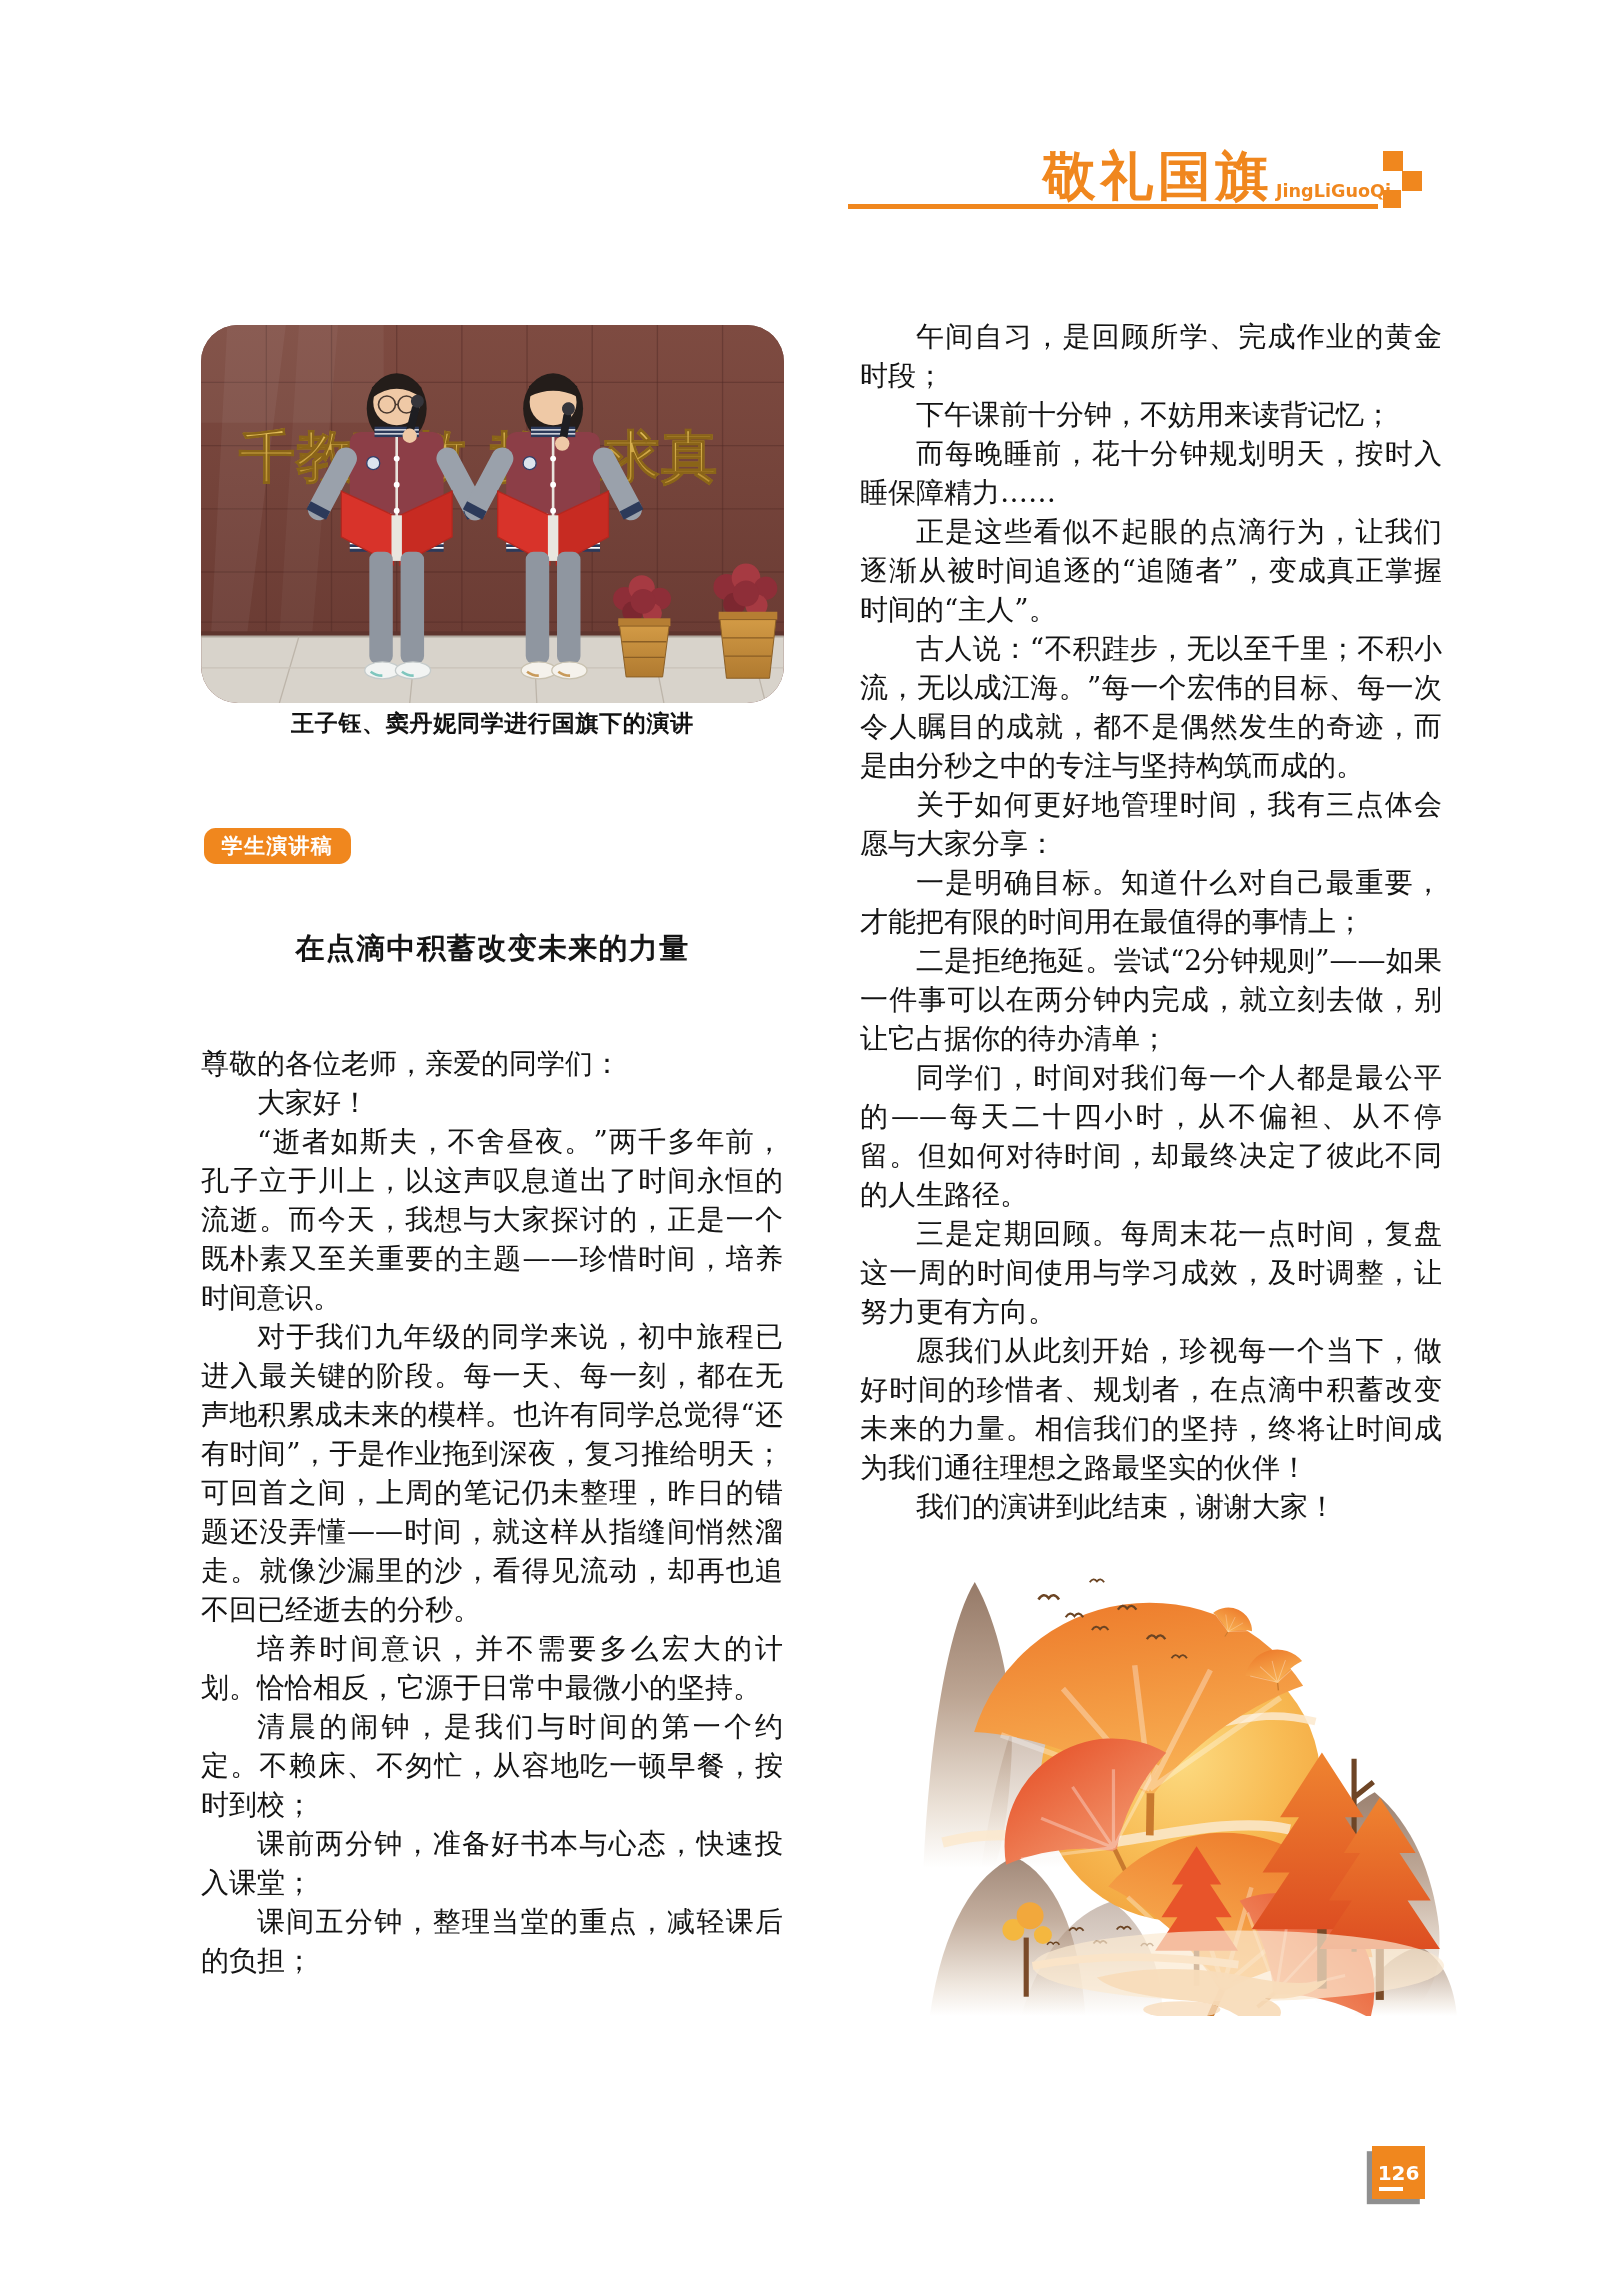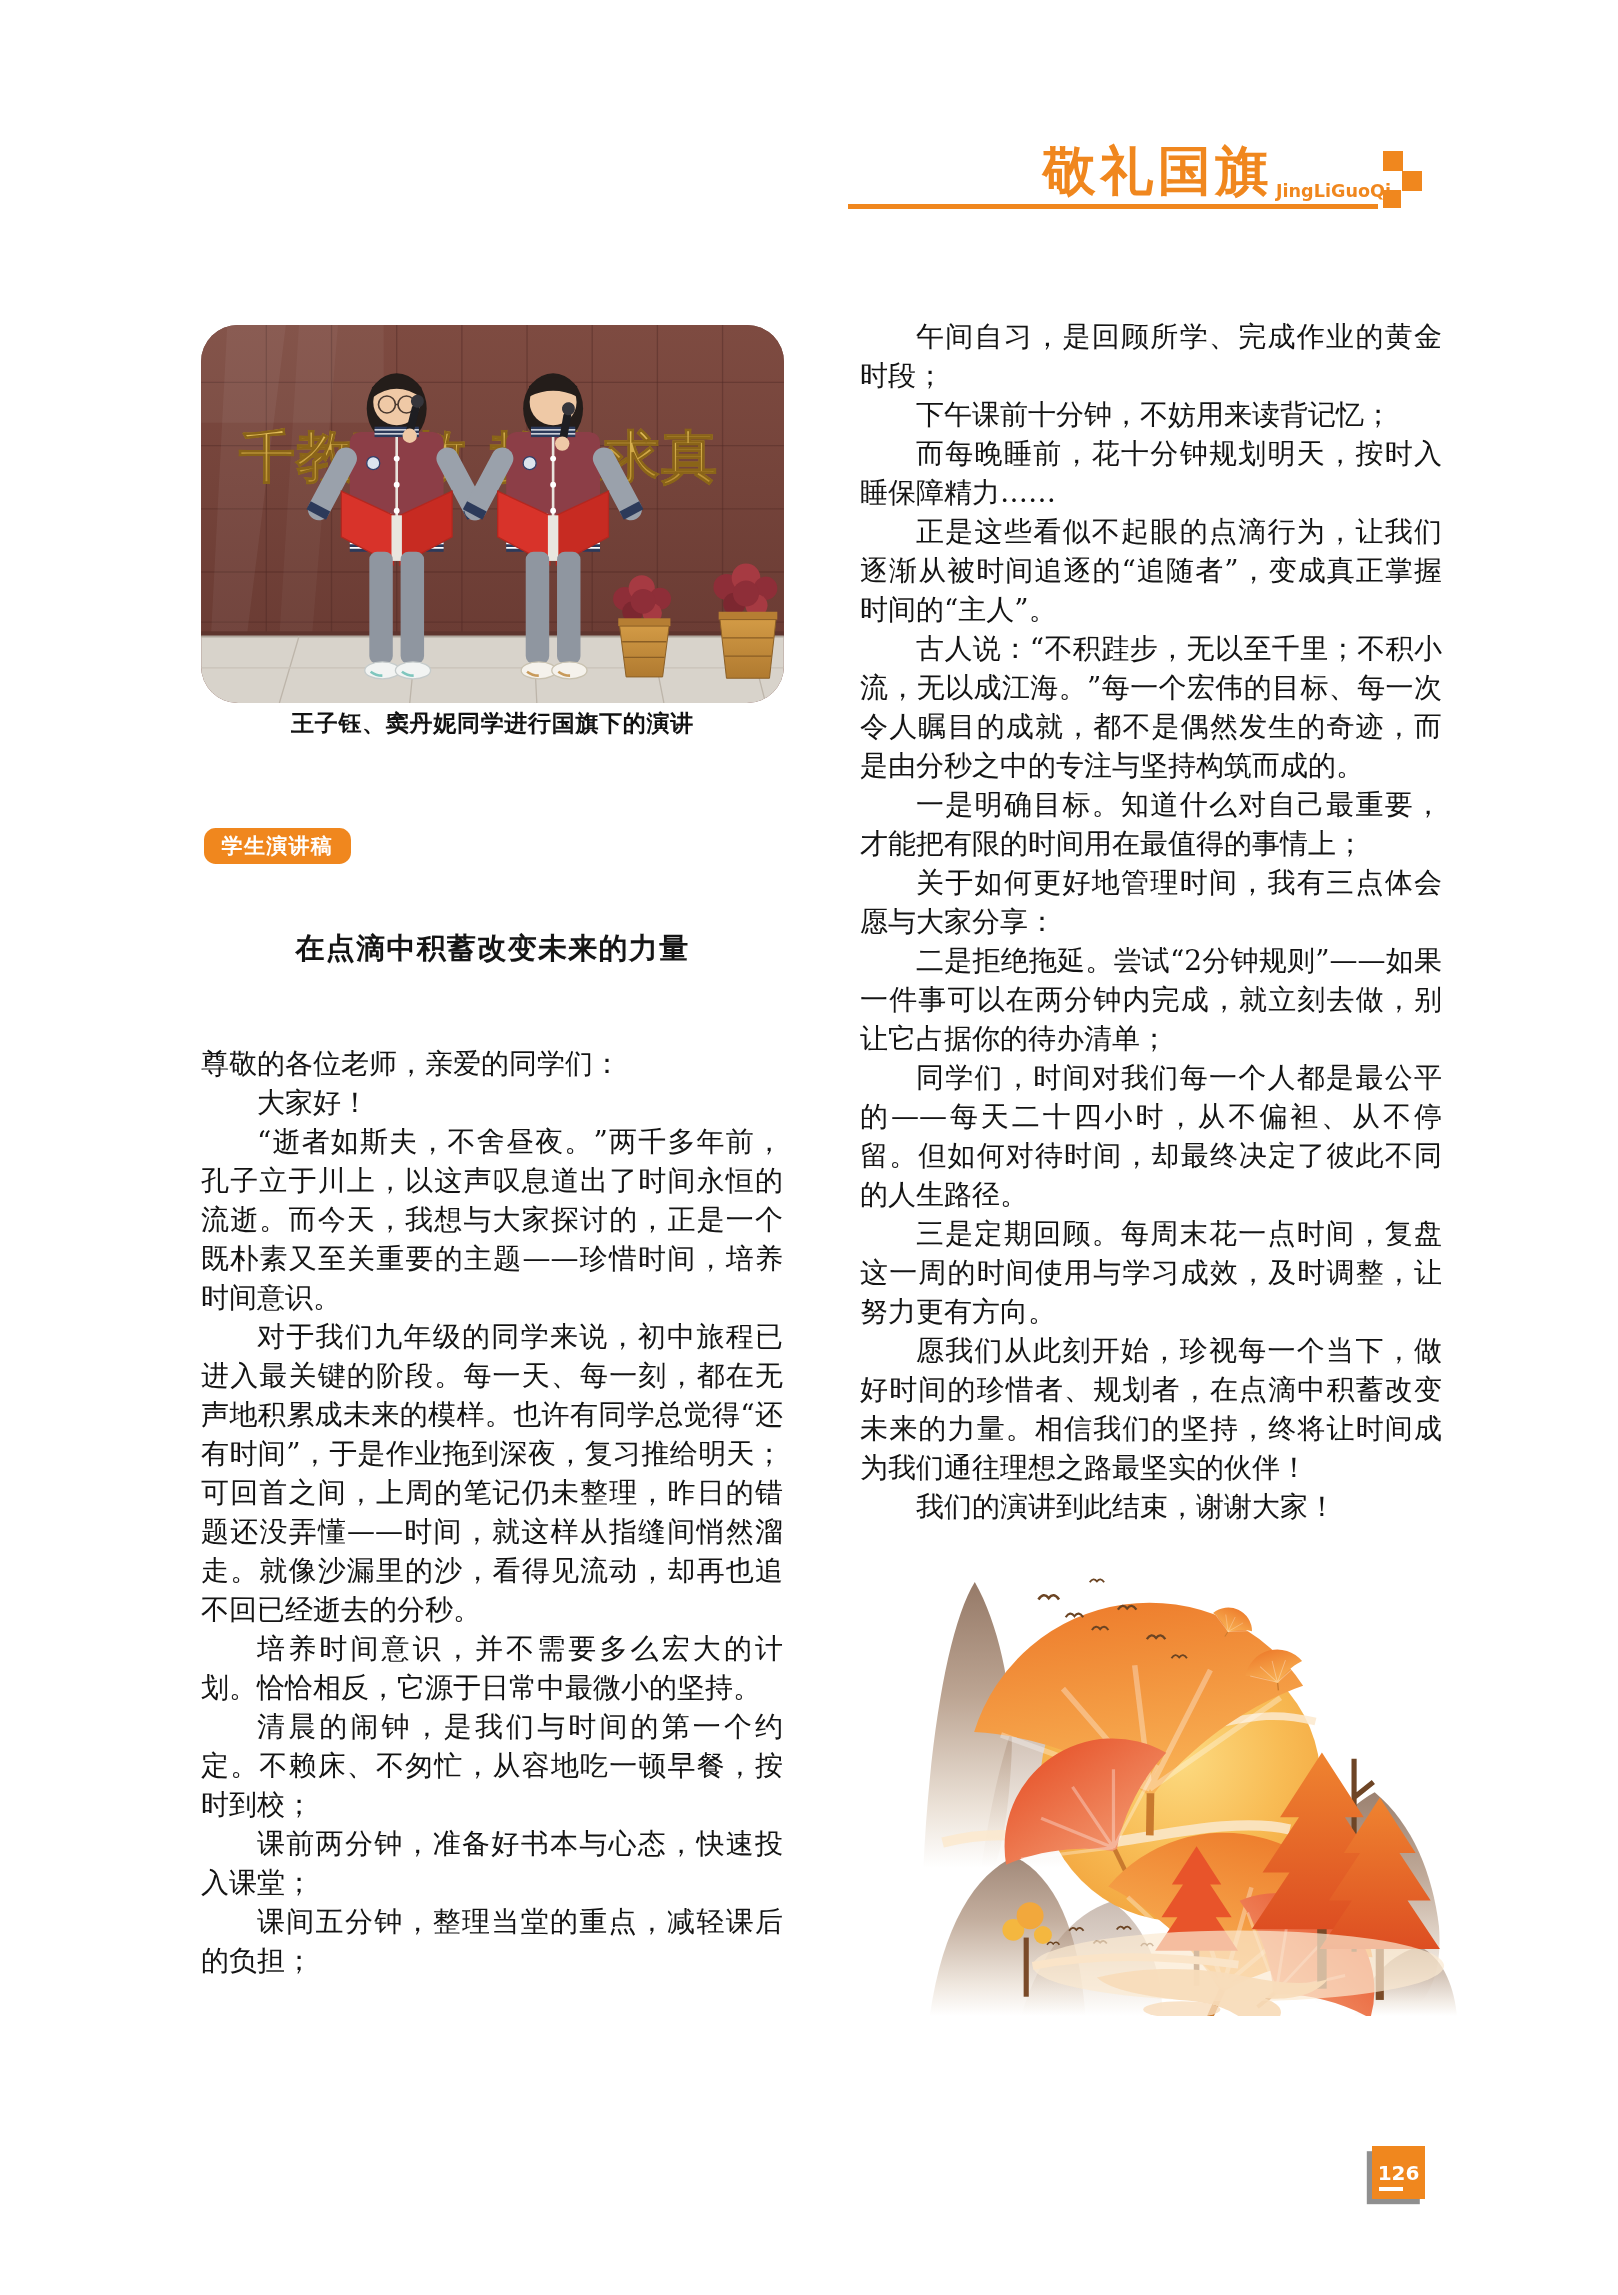--- a/index.html
+++ b/index.html
@@ -4,21 +4,21 @@
 <style>
   html,body{margin:0;padding:0;background:#ffffff;}
   .page{
     position:relative;width:1618px;height:2295px;background:#ffffff;overflow:hidden;
     font-family:"DejaVu Sans","Liberation Sans",sans-serif;
   }
   
   .header-rule{position:absolute;left:848px;top:204px;width:530px;height:4.6px;background:var(--accent);}
   .header-title{
     position:absolute;right:345px;top:149px;font-size:53px;line-height:1;
-    font-family:Liberation Mono, monospace;font-weight:900;
+    font-family:Liberation Sans, sans-serif;font-weight:900;
     color:var(--accent);letter-spacing:4.6px;white-space:nowrap;
   }
   .header-pinyin{
     position:absolute;left:1276px;top:181px;font-size:17.6px;font-weight:bold;
     color:var(--accent);letter-spacing:0px;white-space:nowrap;
   }
   .deco-square{position:absolute;background:var(--accent);}
   .sq1{left:1383px;top:151px;width:19.6px;height:19.6px;}
   .sq2{left:1402px;top:171px;width:19.6px;height:19.6px;}
   .sq3{left:1383px;top:190px;width:18px;height:18px;}
@@ -238,22 +238,22 @@
       <p class="indent">清晨的闹钟，是我们与时间的第一个约定。不赖床、不匆忙，从容地吃一顿早餐，按时到校；</p>
       <p class="indent">课前两分钟，准备好书本与心态，快速投入课堂；</p>
       <p class="indent">课间五分钟，整理当堂的重点，减轻课后的负担；</p>
     </div>
   <div class="col col-right">
       <p class="indent">午间自习，是回顾所学、完成作业的黄金时段；</p>
       <p class="indent">下午课前十分钟，不妨用来读背记忆；</p>
       <p class="indent">而每晚睡前，花十分钟规划明天，按时入睡保障精力……</p>
       <p class="indent">正是这些看似不起眼的点滴行为，让我们逐渐从被时间追逐的“追随者”，变成真正掌握时间的“主人”。</p>
       <p class="indent">古人说：“不积跬步，无以至千里；不积小流，无以成江海。”每一个宏伟的目标、每一次令人瞩目的成就，都不是偶然发生的奇迹，而是由分秒之中的专注与坚持构筑而成的。</p>
+      <p class="indent">关于如何更好地管理时间，我有三点体会愿与大家分享：</p>
       <p class="indent">一是明确目标。知道什么对自己最重要，才能把有限的时间用在最值得的事情上；</p>
-      <p class="indent">关于如何更好地管理时间，我有三点体会愿与大家分享：</p>
       <p class="indent">二是拒绝拖延。尝试“2分钟规则”——如果一件事可以在两分钟内完成，就立刻去做，别让它占据你的待办清单；</p>
       <p class="indent">同学们，时间对我们每一个人都是最公平的——每天二十四小时，从不偏袒、从不停留。但如何对待时间，却最终决定了彼此不同的人生路径。</p>
       <p class="indent">三是定期回顾。每周末花一点时间，复盘这一周的时间使用与学习成效，及时调整，让努力更有方向。</p>
       <p class="indent">愿我们从此刻开始，珍视每一个当下，做好时间的珍惜者、规划者，在点滴中积蓄改变未来的力量。相信我们的坚持，终将让时间成为我们通往理想之路最坚实的伙伴！</p>
       <p class="indent">我们的演讲到此结束，谢谢大家！</p>
     </div>
 
   <div class="autumn-illustration">
     <svg width="561" height="450" viewBox="0 0 860 700">
       <defs>

